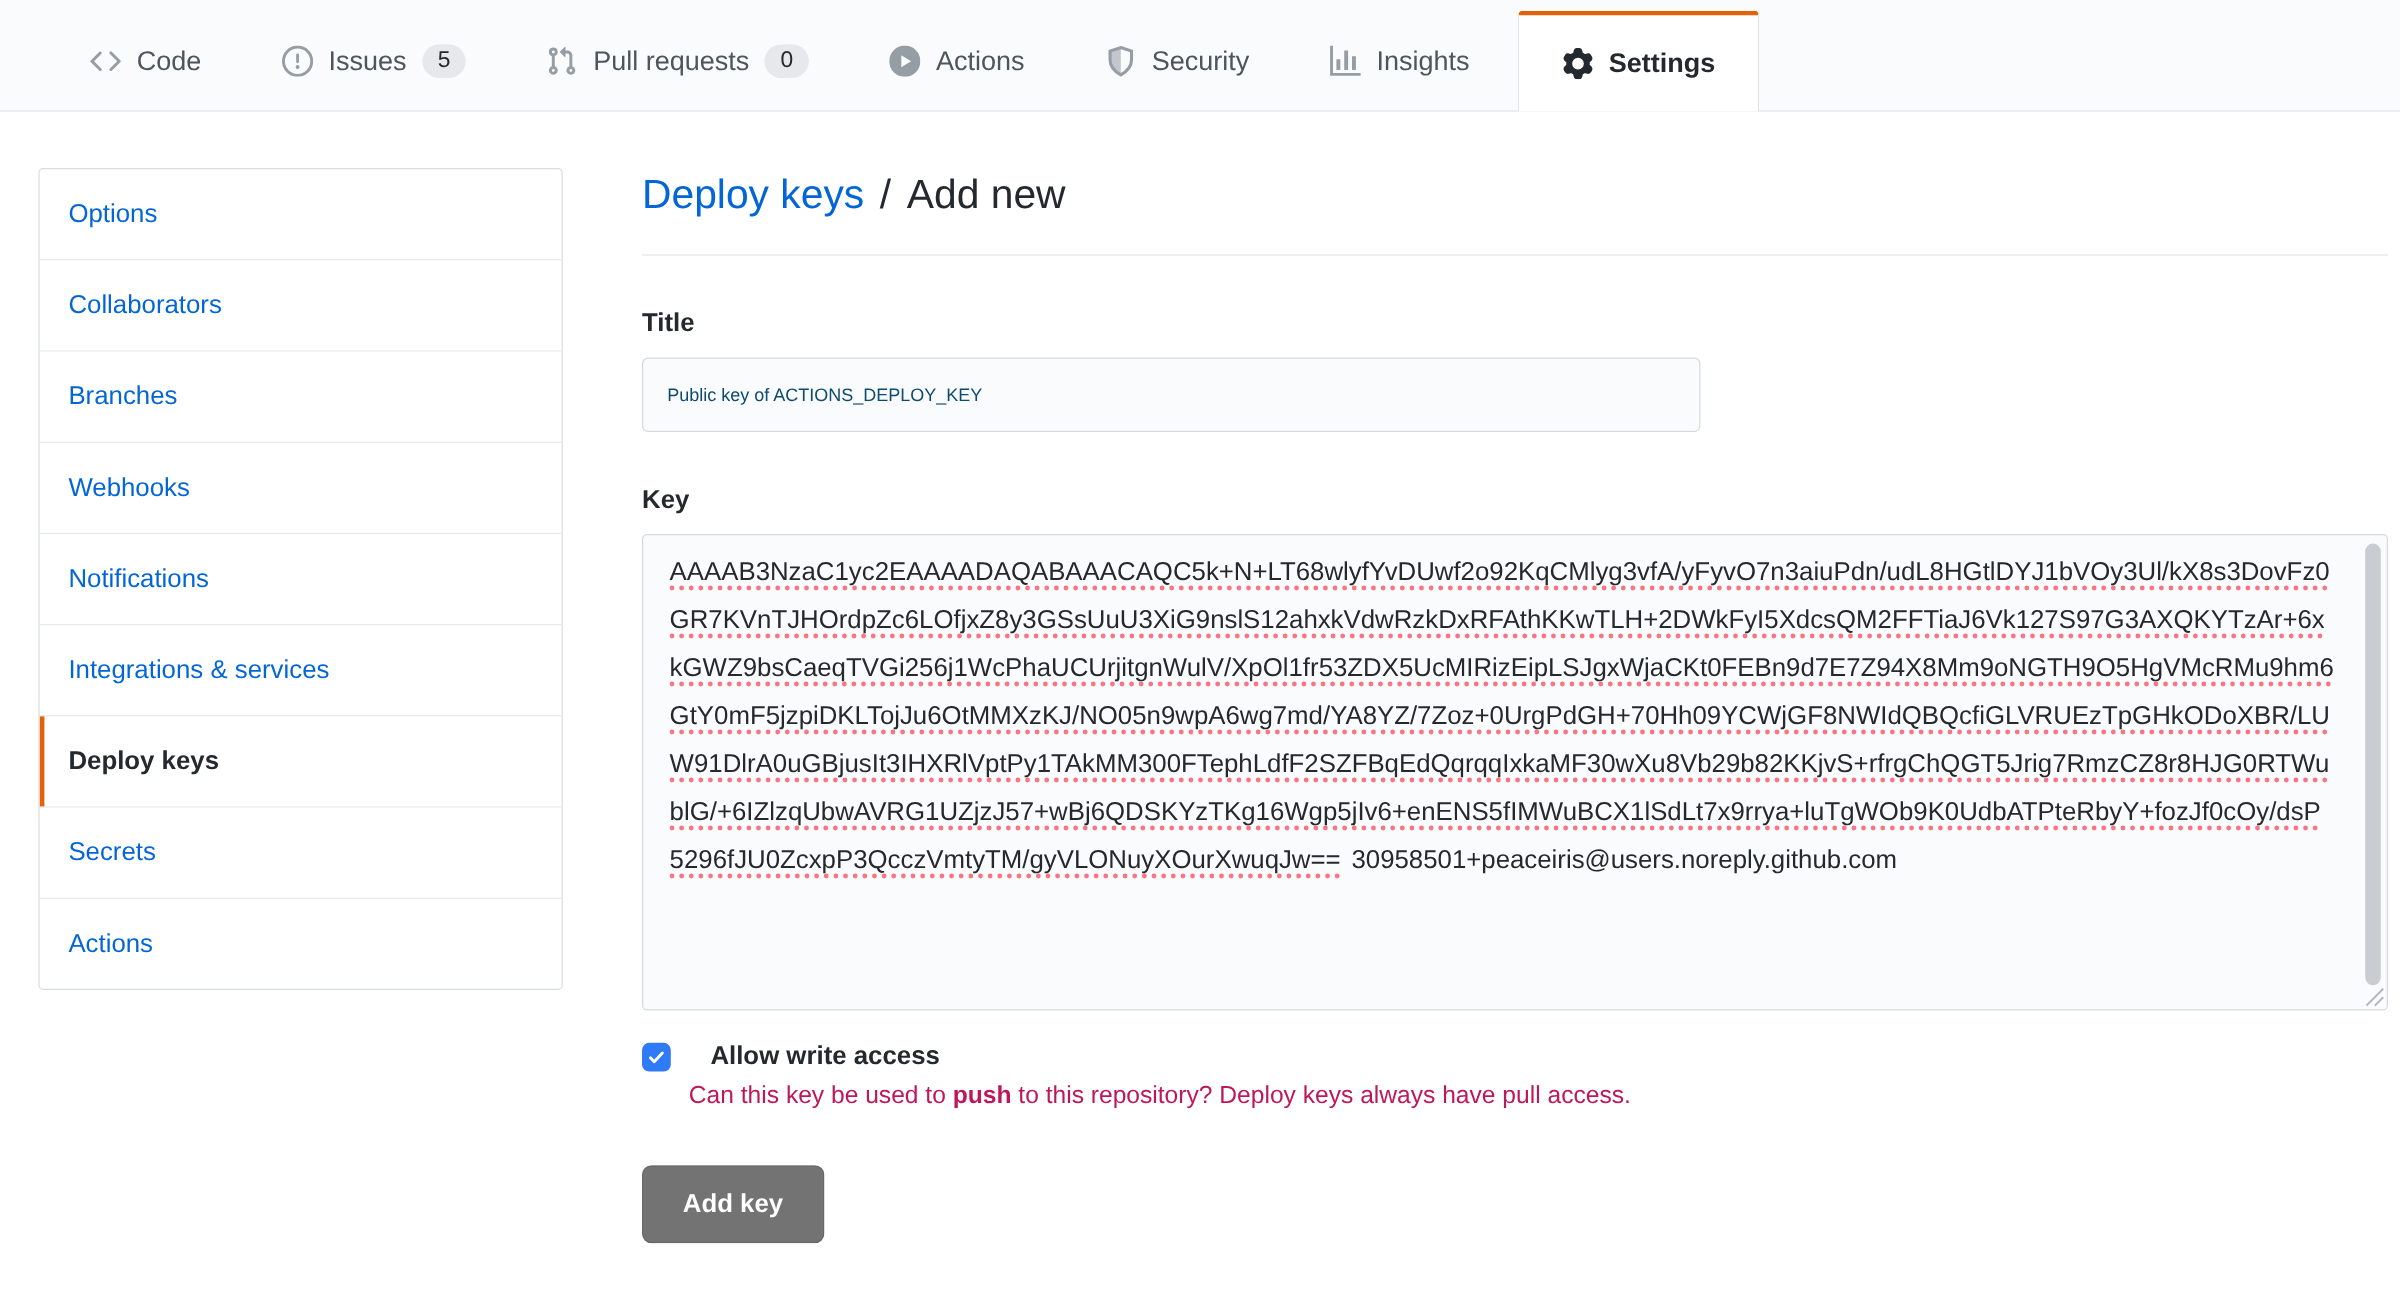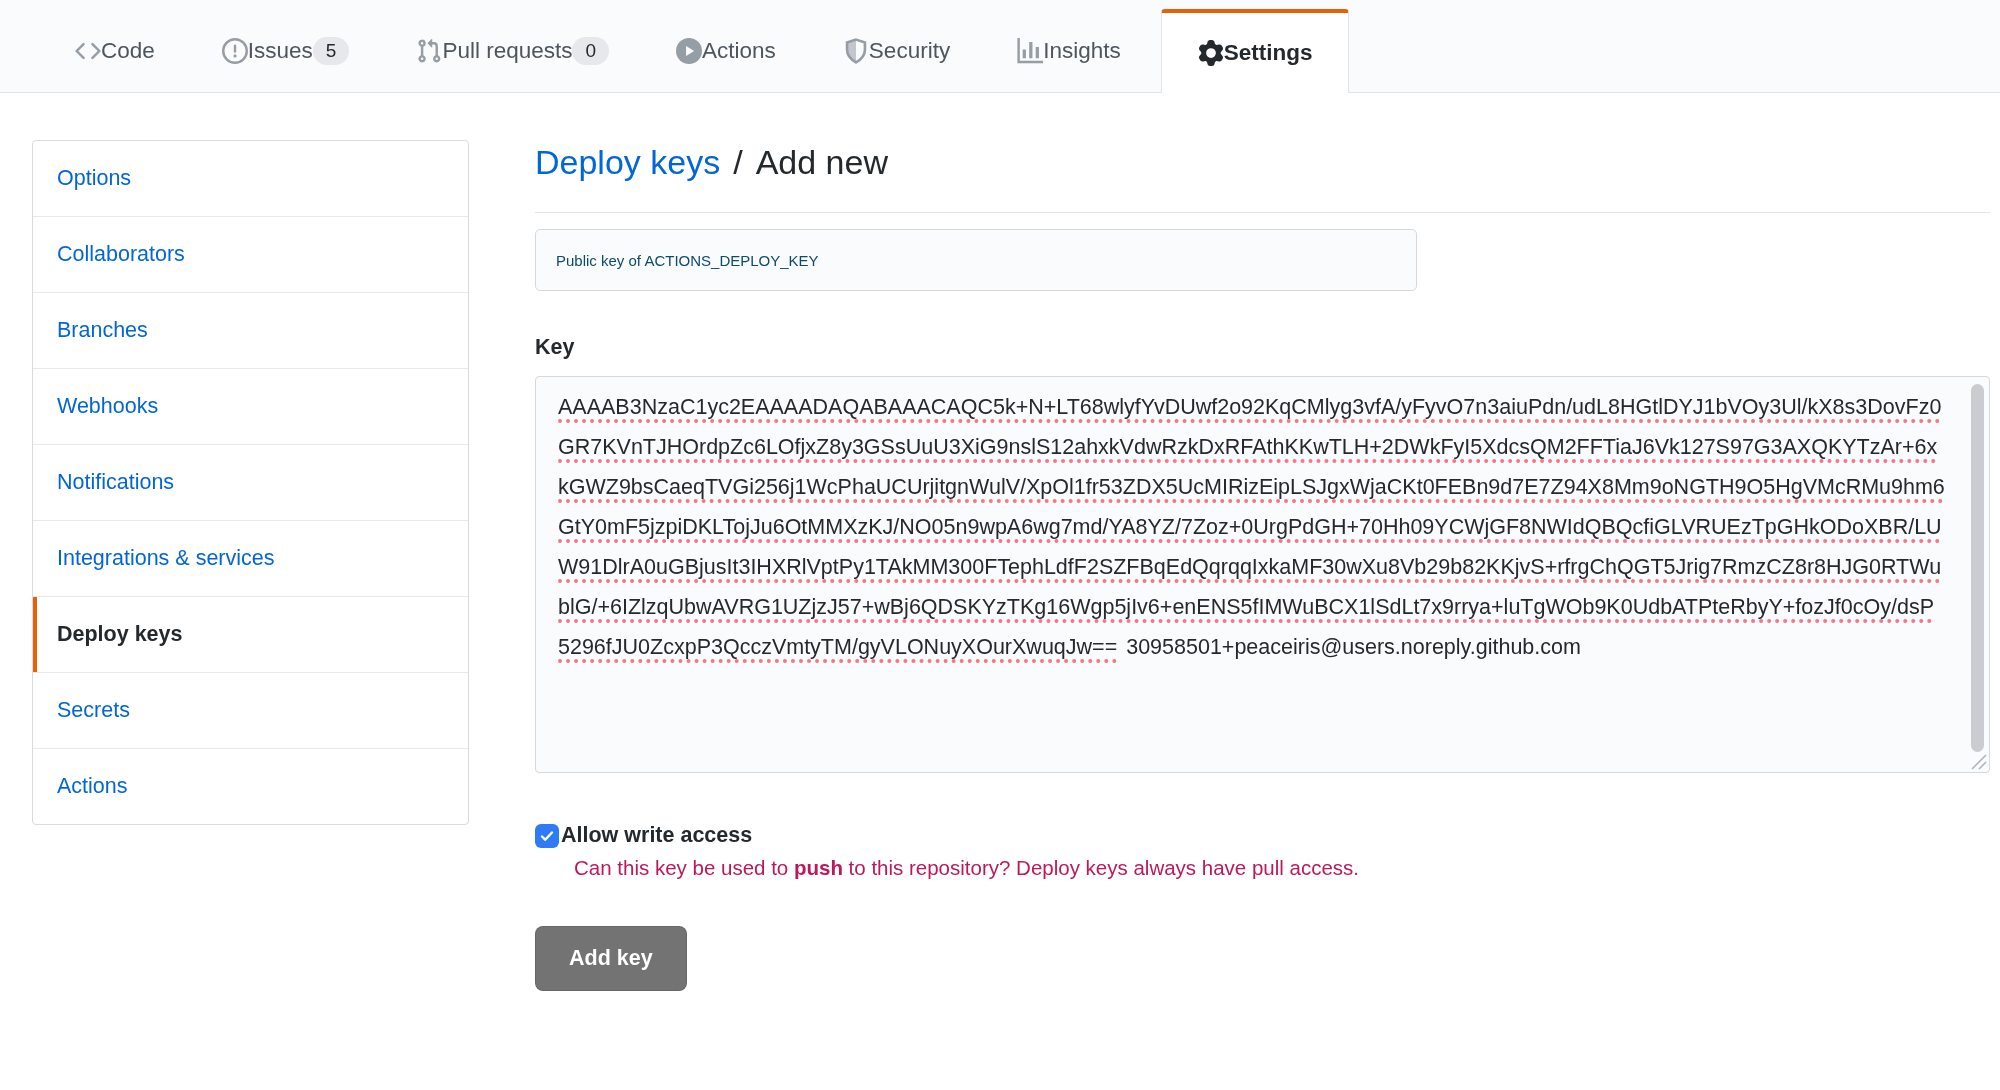--- a/index.html
+++ b/index.html
@@ -12,21 +12,21 @@
 
   
   .repo-nav {
     height:93px; background:#fafbfc; position:relative;
     display:flex; align-items:flex-end; padding-left:48px;
   }
   .repo-nav::after {
     content:""; position:absolute; left:0; bottom:0; width:100%; height:1px; background:#e1e4e8;
   }
   .tab {
-    display:flex; align-items:center; 
+    display:flex; align-items:center; gap:13px;
     height:84px; padding:0 27px; margin-right:13px;
     font-size:22.5px; color:#4d555e; text-decoration:none; white-space:nowrap;
     cursor:pointer;
   }
   .tab .ticon { display:flex; }
   .tab .ticon svg { width:26px; height:26px; fill:#959da5; }
   .tab.active {
     position:relative; z-index:1;
     background:#fff; color:#24292e; font-weight:700;
     border:1px solid #e1e4e8; border-bottom:none; border-top:4px solid #e36209;
@@ -90,21 +90,21 @@
     text-underline-offset:5px;
     margin-top:40px;
   }
   .key-comment { margin-left:9px; }
   .scroll-thumb {
     position:absolute; right:5px; top:7px;
     width:13px; height:368px; background:#c9cdd1; border-radius:7px; cursor:pointer;
   }
   .resize-grip { position:absolute; right:2px; bottom:2px; cursor:nwse-resize; line-height:0; }
 
-  .checkbox-row { margin-top:50px; display:flex; align-items:center; gap:2px; }
+  .checkbox-row { margin-top:26px; display:flex; align-items:center; gap:33px; }
   .checkbox {
     width:24px; height:24px; border-radius:6px;
     background:#2f7bf6; display:flex; align-items:center; justify-content:center;
     cursor:pointer; flex:none;
   }
   .checkbox svg { width:16px; height:16px; }
   .checkbox-label { font-size:21.5px; font-weight:700; cursor:pointer; }
   .note { margin:8px 0 0 39px; font-size:20.5px; color:#be185d; }
 
   .add-key-btn {
@@ -197,20 +197,21 @@
   <main class="main">
 
     <h2 class="breadcrumb">
       <a>Deploy keys</a>
       <span>/</span>
       <span>Add new</span>
     </h2>
 
     <hr class="divider">
 
+    <div class="field-label">Title</div>
     <input class="title-input" type="text" value="Public key of ACTIONS_DEPLOY_KEY" style="">
 
     <div class="field-label">Key</div>
     <div class="key-box" role="textbox">
       <span class="squiggle">AAAAB3NzaC1yc2EAAAADAQABAAACAQC5k+N+LT68wlyfYvDUwf2o92KqCMlyg3vfA/yFyvO7n3aiuPdn/udL8HGtlDYJ1bVOy3Ul/kX8s3DovFz0GR7KVnTJHOrdpZc6LOfjxZ8y3GSsUuU3XiG9nslS12ahxkVdwRzkDxRFAthKKwTLH+2DWkFyI5XdcsQM2FFTiaJ6Vk127S97G3AXQKYTzAr+6xkGWZ9bsCaeqTVGi256j1WcPhaUCUrjitgnWulV/XpOl1fr53ZDX5UcMIRizEipLSJgxWjaCKt0FEBn9d7E7Z94X8Mm9oNGTH9O5HgVMcRMu9hm6GtY0mF5jzpiDKLTojJu6OtMMXzKJ/NO05n9wpA6wg7md/YA8YZ/7Zoz+0UrgPdGH+70Hh09YCWjGF8NWIdQBQcfiGLVRUEzTpGHkODoXBR/LUW91DlrA0uGBjusIt3IHXRlVptPy1TAkMM300FTephLdfF2SZFBqEdQqrqqIxkaMF30wXu8Vb29b82KKjvS+rfrgChQGT5Jrig7RmzCZ8r8HJG0RTWublG/+6IZlzqUbwAVRG1UZjzJ57+wBj6QDSKYzTKg16Wgp5jIv6+enENS5fIMWuBCX1lSdLt7x9rrya+luTgWOb9K0UdbATPteRbyY+fozJf0cOy/dsP5296fJU0ZcxpP3QcczVmtyTM/gyVLONuyXOurXwuqJw==</span><span class="key-comment">30958501+peaceiris@users.noreply.github.com</span>
       <span class="scroll-thumb"></span>
       <span class="resize-grip">
         <svg width="18" height="18" viewBox="0 0 18 18">
             <path d="M17 3 3 17M17 10l-7 7" stroke="#afb6bd" stroke-width="1.6" fill="none"></path>
           </svg>

